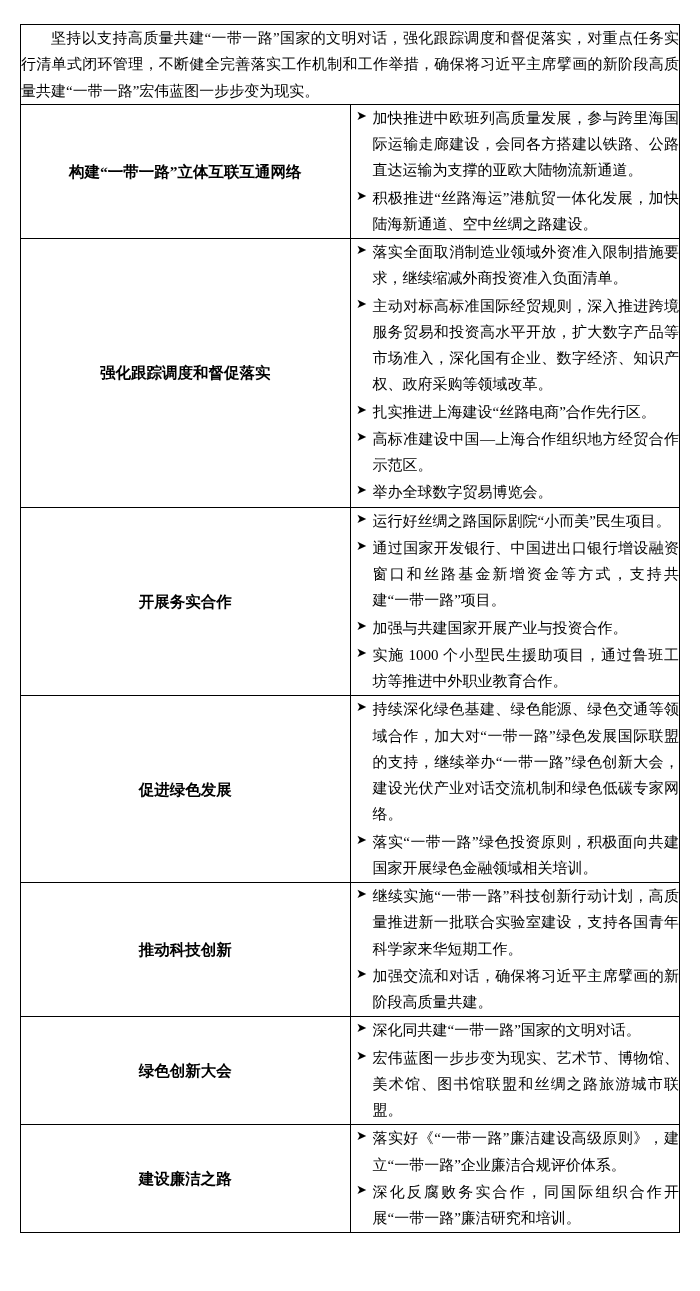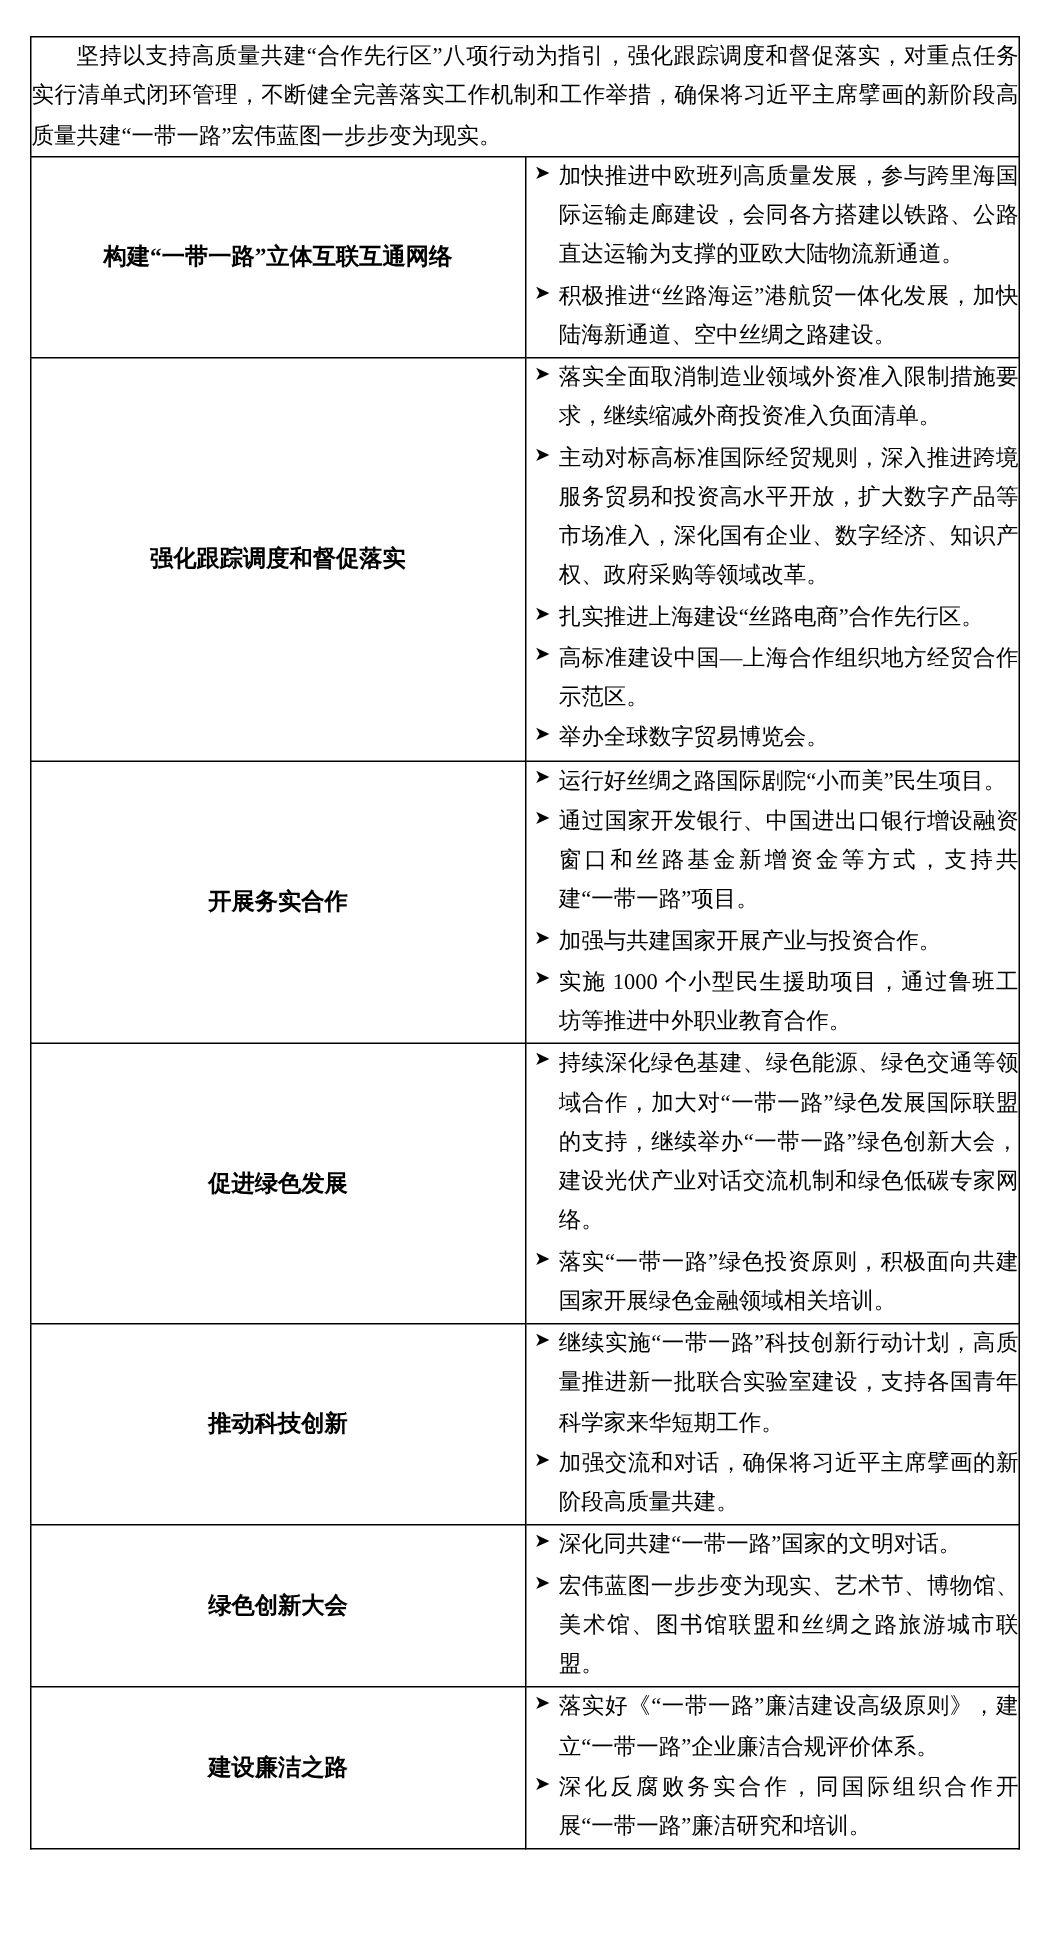--- a/index.html
+++ b/index.html
@@ -91,21 +91,21 @@
 </head>
 <body>
 
 <div class="page">
 
 
   <table class="box">
     <tbody>
       <tr>
         <td colspan="2" class="intro-cell">
-          <p>坚持以支持高质量共建“合作先行区”八项行动为指引，强化跟踪调度和督促落实，对重点任务实行清单式闭环管理，不断健全完善落实工作机制和工作举措，确保将习近平主席擘画的新阶段高质量共建“一带一路”宏伟蓝图一步步变为现实。</p>
+          <p>坚持以支持高质量共建“一带一路”国家的文明对话，强化跟踪调度和督促落实，对重点任务实行清单式闭环管理，不断健全完善落实工作机制和工作举措，确保将习近平主席擘画的新阶段高质量共建“一带一路”宏伟蓝图一步步变为现实。</p>
         </td>
       </tr>
 
       <tr>
         <td class="label">构建“一带一路”立体互联互通网络</td>
         <td class="items">
           <ul class="itemlist">
             <li>
               <span class="bullet">➤</span>
               <span class="itemtext">加快推进中欧班列高质量发展，参与跨里海国际运输走廊建设，会同各方搭建以铁路、公路直达运输为支撑的亚欧大陆物流新通道。</span>

